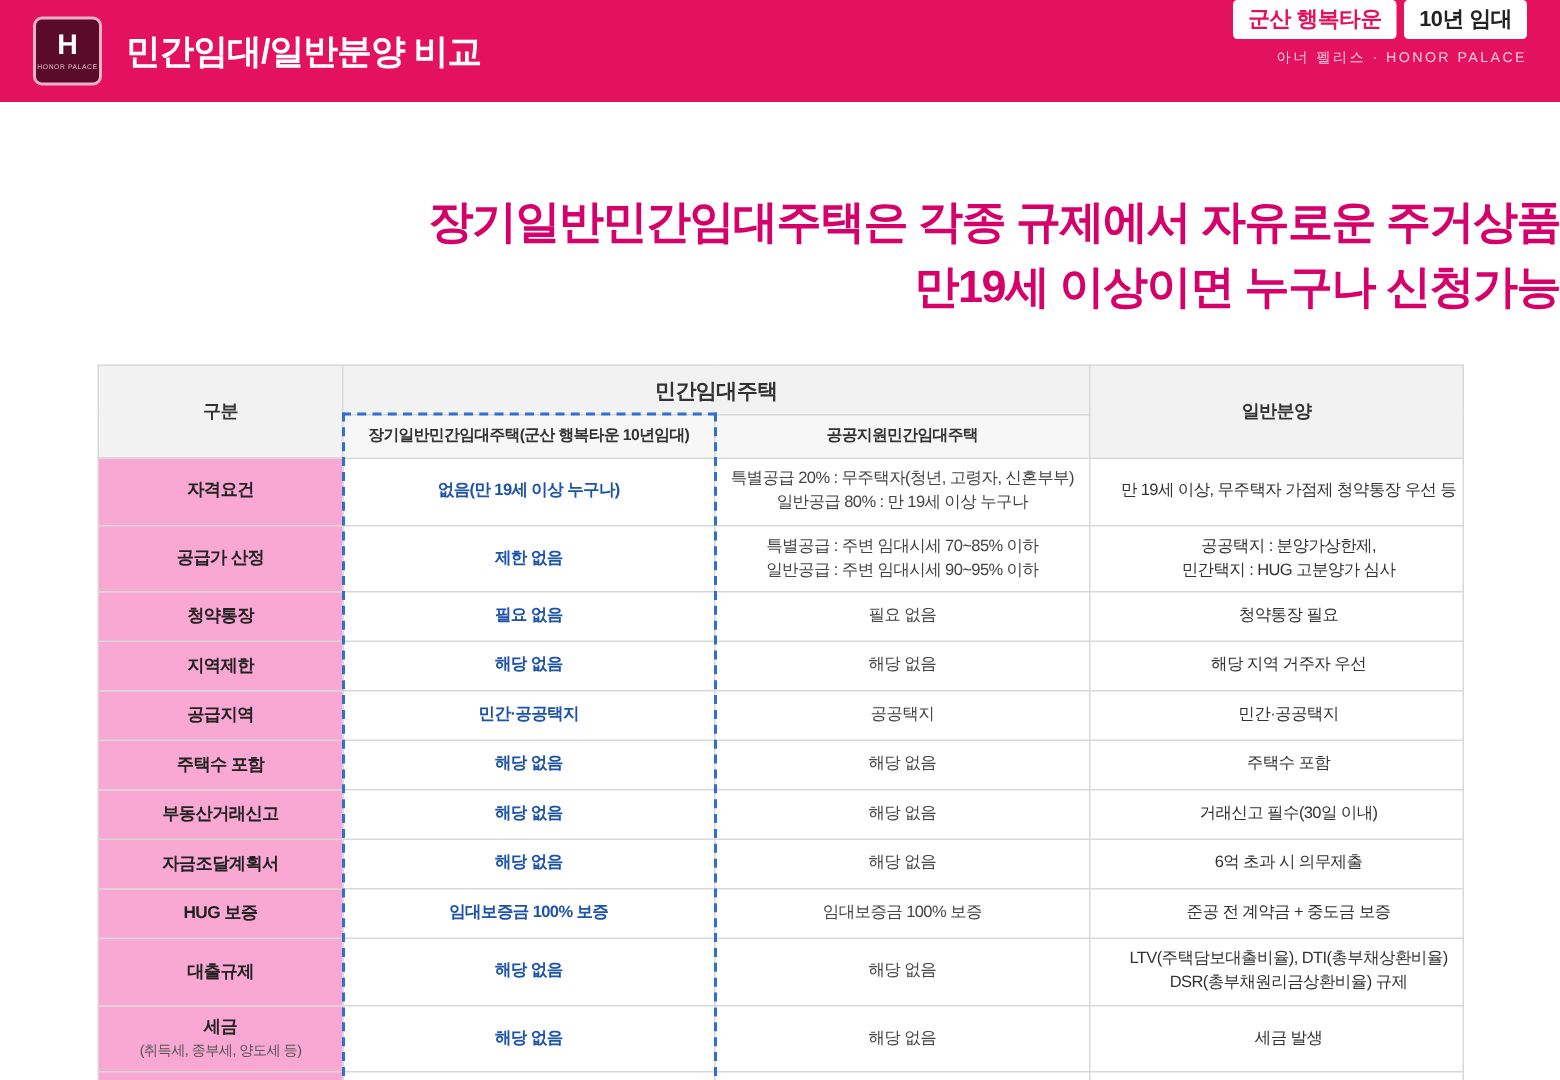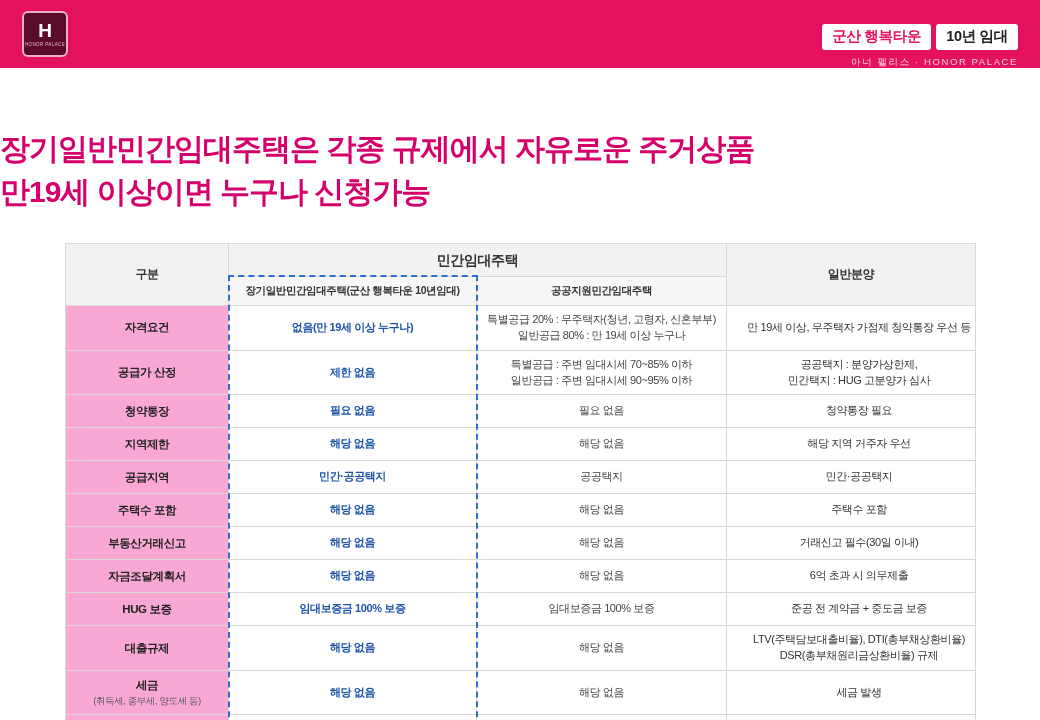--- a/index.html
+++ b/index.html
@@ -40,21 +40,21 @@
   .header-title {
     color: #ffffff;
     font-size: 23px;
     font-weight: bold;
     margin-left: 16px;
     letter-spacing: -0.5px;
   }
   .header-right {
     position: absolute;
     right: 22px;
-    top: 24px;
+    top: 0;
     text-align: right;
   }
   .hr-row { display: flex; align-items: center; justify-content: flex-end; gap: 5px; }
   .hr-pill-a {
     background: #ffffff; color: #e3115e;
     font-size: 14.5px; font-weight: bold;
     padding: 3px 10px 4px; border-radius: 3px;
     letter-spacing: -0.3px;
   }
   .hr-pill-b {
@@ -66,21 +66,21 @@
   .hr-sub {
     color: #f8cfdd;
     font-size: 9.5px;
     letter-spacing: 1.6px;
     margin-top: 6px;
   }
 
   
   .title-wrap {
     margin-top: 60px;
-    text-align: left;
+    text-align: right;
   }
   .title-line {
     color: #d6006b;
     font-size: 30px;
     font-weight: bold;
     line-height: 1.42;
     letter-spacing: -1px;
   }
 
   
@@ -142,20 +142,21 @@
 </head>
 <body>
 
 <div class="page">
 
   <div class="header">
     <div class="logo-badge">
       <div class="crest">H</div>
       <div class="crest-sub">HONOR PALACE</div>
     </div>
+    <div class="header-title">민간임대/일반분양 비교</div>
 
     <div class="header-right">
       <div class="hr-row">
         <span class="hr-pill-a">군산 행복타운</span>
         <span class="hr-pill-b">10년 임대</span>
       </div>
       <div class="hr-sub">아너 펠리스 · HONOR PALACE</div>
     </div>
   </div>
 

